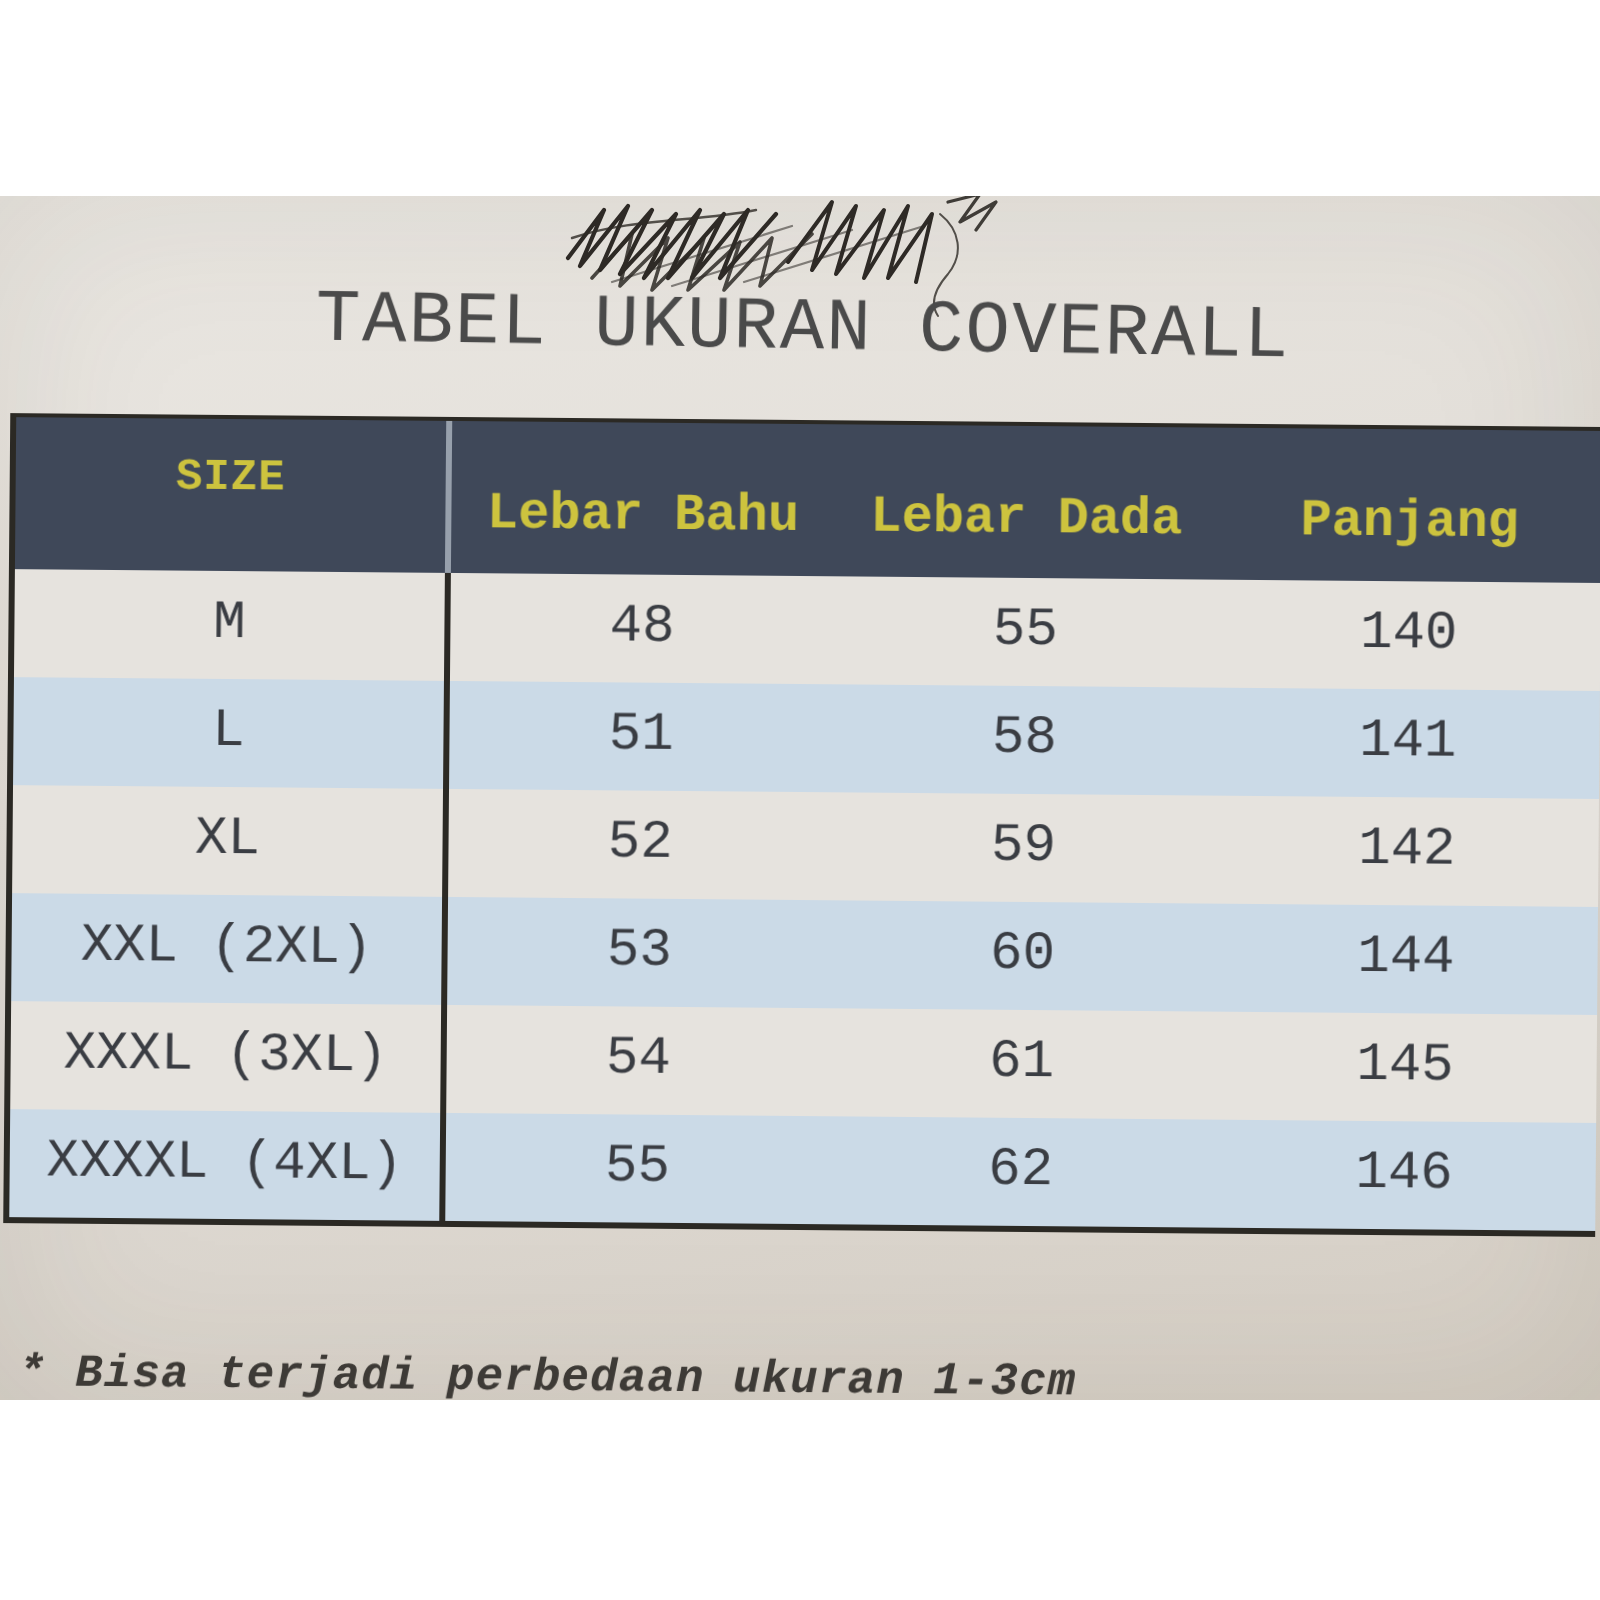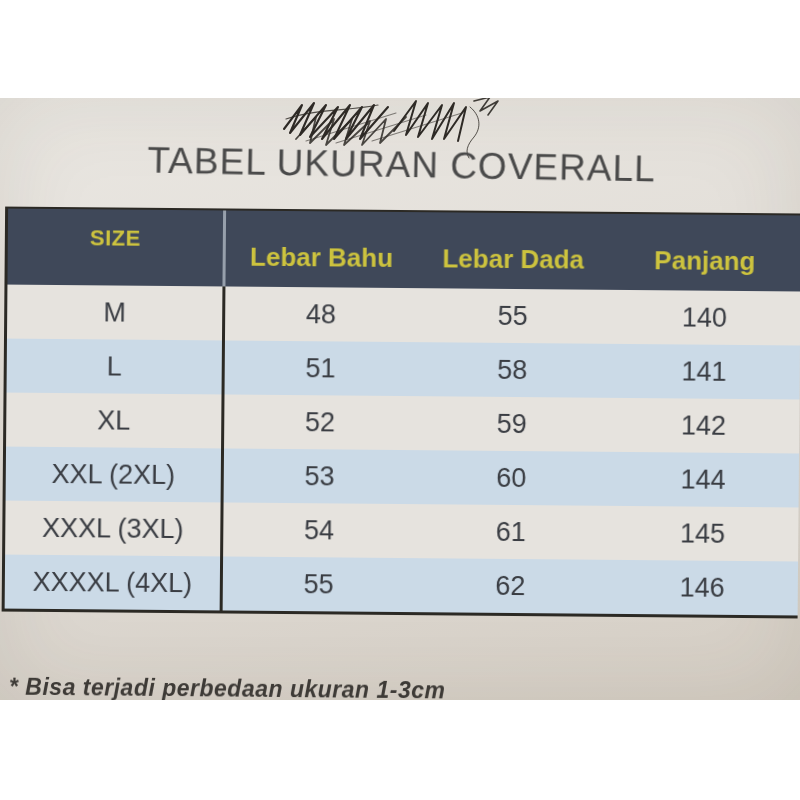--- a/index.html
+++ b/index.html
@@ -7,20 +7,21 @@
     width:800px;height:800px;position:relative;overflow:hidden;
     background:#ffffff;
     font-family:"Liberation Sans", sans-serif;
   }
   
   .photo{
     position:absolute;left:0;top:98px;width:800px;height:602px;
     background:linear-gradient(168deg,#eae7e2 0%,#e3dfd9 40%,#ddd8d1 65%,#d5cec4 100%);
     box-shadow:inset 0 0 90px rgba(70,55,40,.10);
     overflow:hidden;
+    font-family:Liberation Mono, monospace;
   }
   .photo > *{filter:blur(.35px);}
   .scribble{position:absolute;left:276px;top:-3px;width:230px;height:64px;}
   .content{position:absolute;inset:0;transform:rotate(.5deg);transform-origin:50% 40%;}
   .title{
     position:absolute;top:46px;left:0;width:100%;text-align:center;
     font-size:37px;letter-spacing:1px;color:#4a4a4a;
     transform:rotate(.5deg);white-space:nowrap;
   }
   

